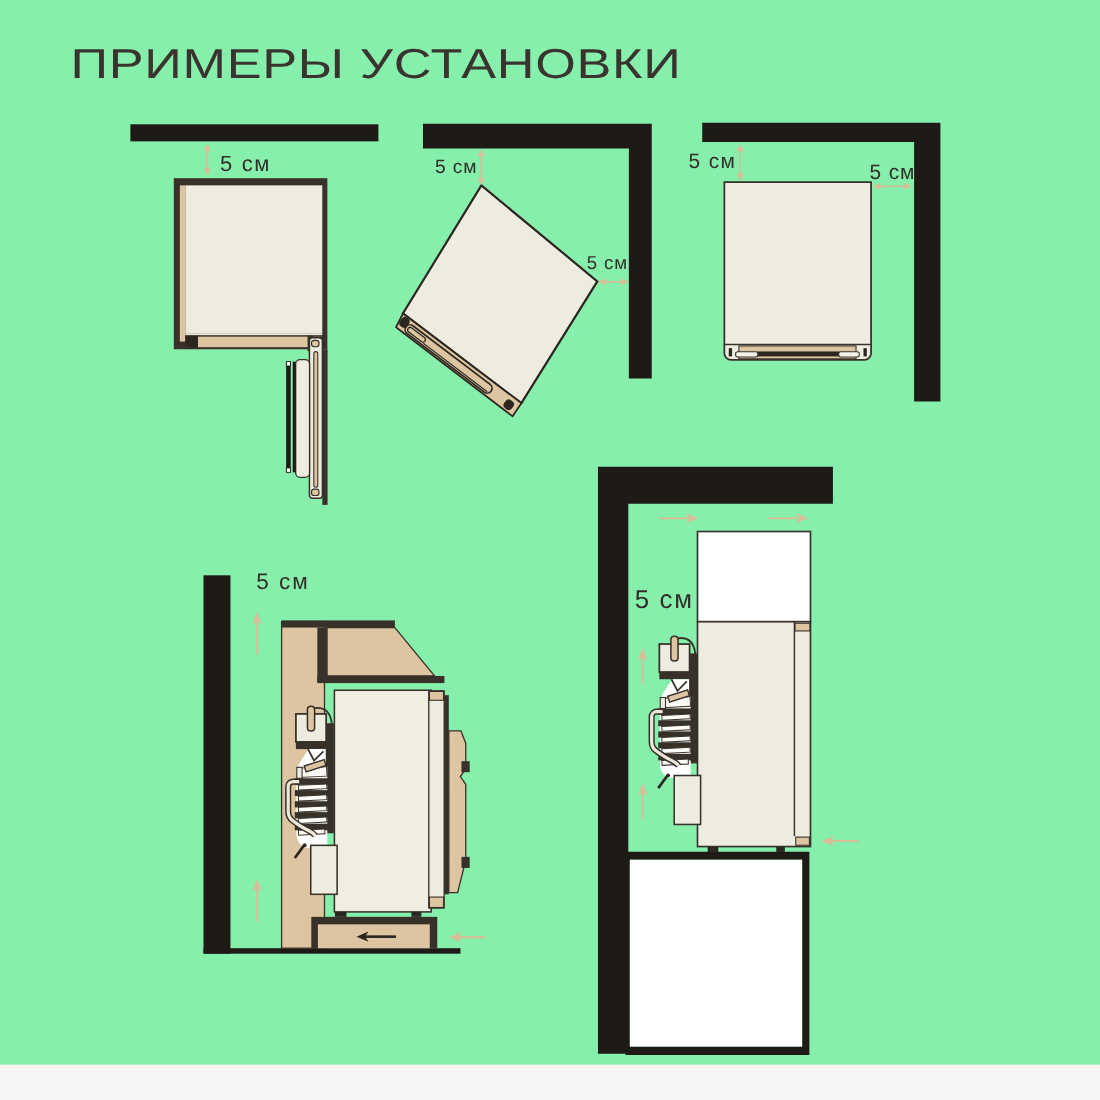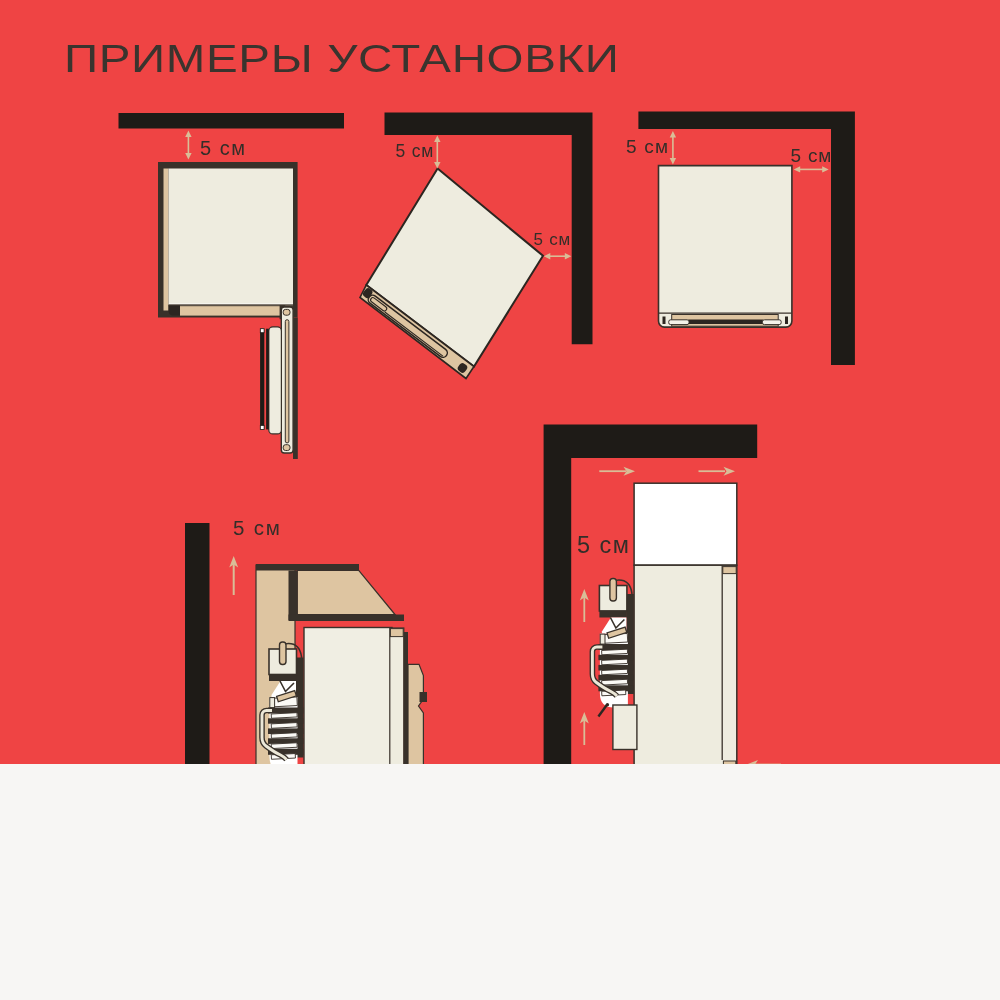--- a/index.html
+++ b/index.html
@@ -1,16 +1,16 @@
 <!DOCTYPE html>
 <html><head>
 <meta charset="utf-8">
 <style>
 html,body{margin:0;padding:0;background:#f7f6f4;}
-.page{position:relative;width:1000px;height:764px;background:#ef4444;overflow:hidden;font-family:"Liberation Sans",sans-serif;}
+.page{position:relative;width:1000px;height:968px;background:#86efac;overflow:hidden;font-family:"Liberation Sans",sans-serif;}
 .title{position:absolute;left:64px;top:38px;font-size:38px;color:#3a342e;letter-spacing:0.5px;transform:scaleX(1.25);transform-origin:left top;white-space:nowrap;}
 </style>
 </head>
 <body>
 <div class="page">
 <div class="title">ПРИМЕРЫ УСТАНОВКИ</div>
 <svg width="1000" height="1000" viewBox="0 0 1000 1000" style="position:absolute;left:0;top:0;">
 <defs>
 <g id="cluster">
 

